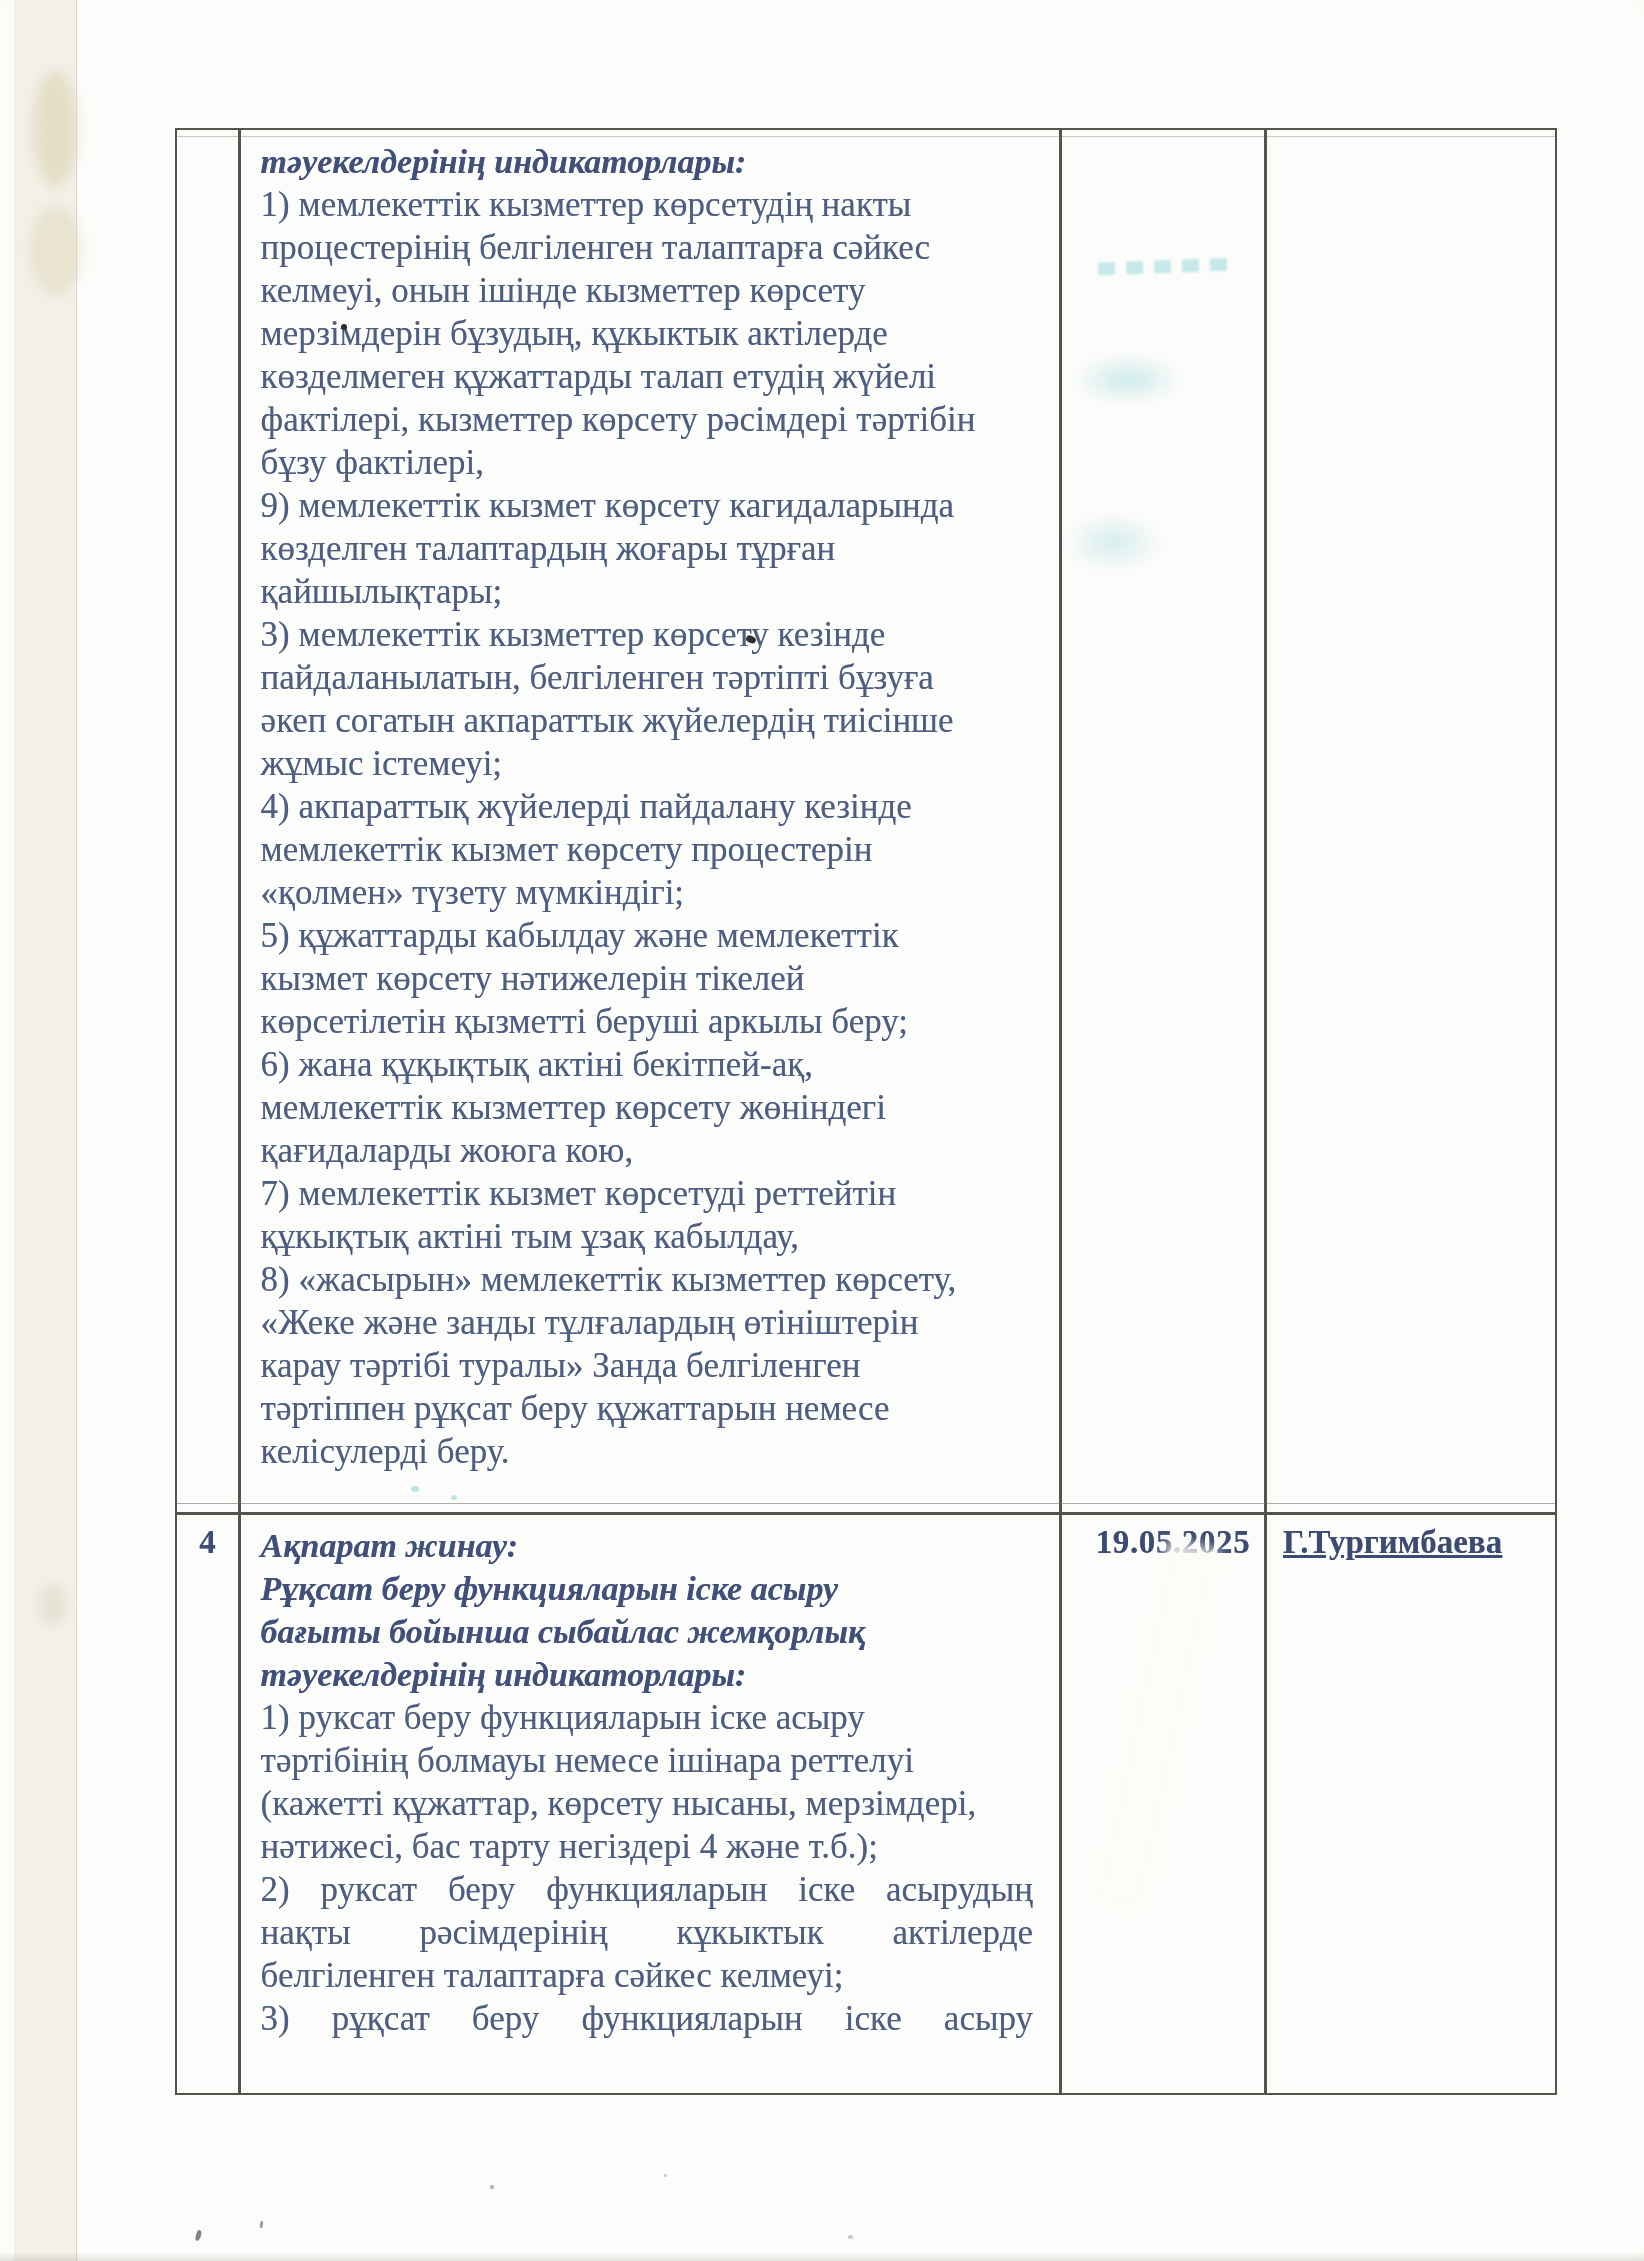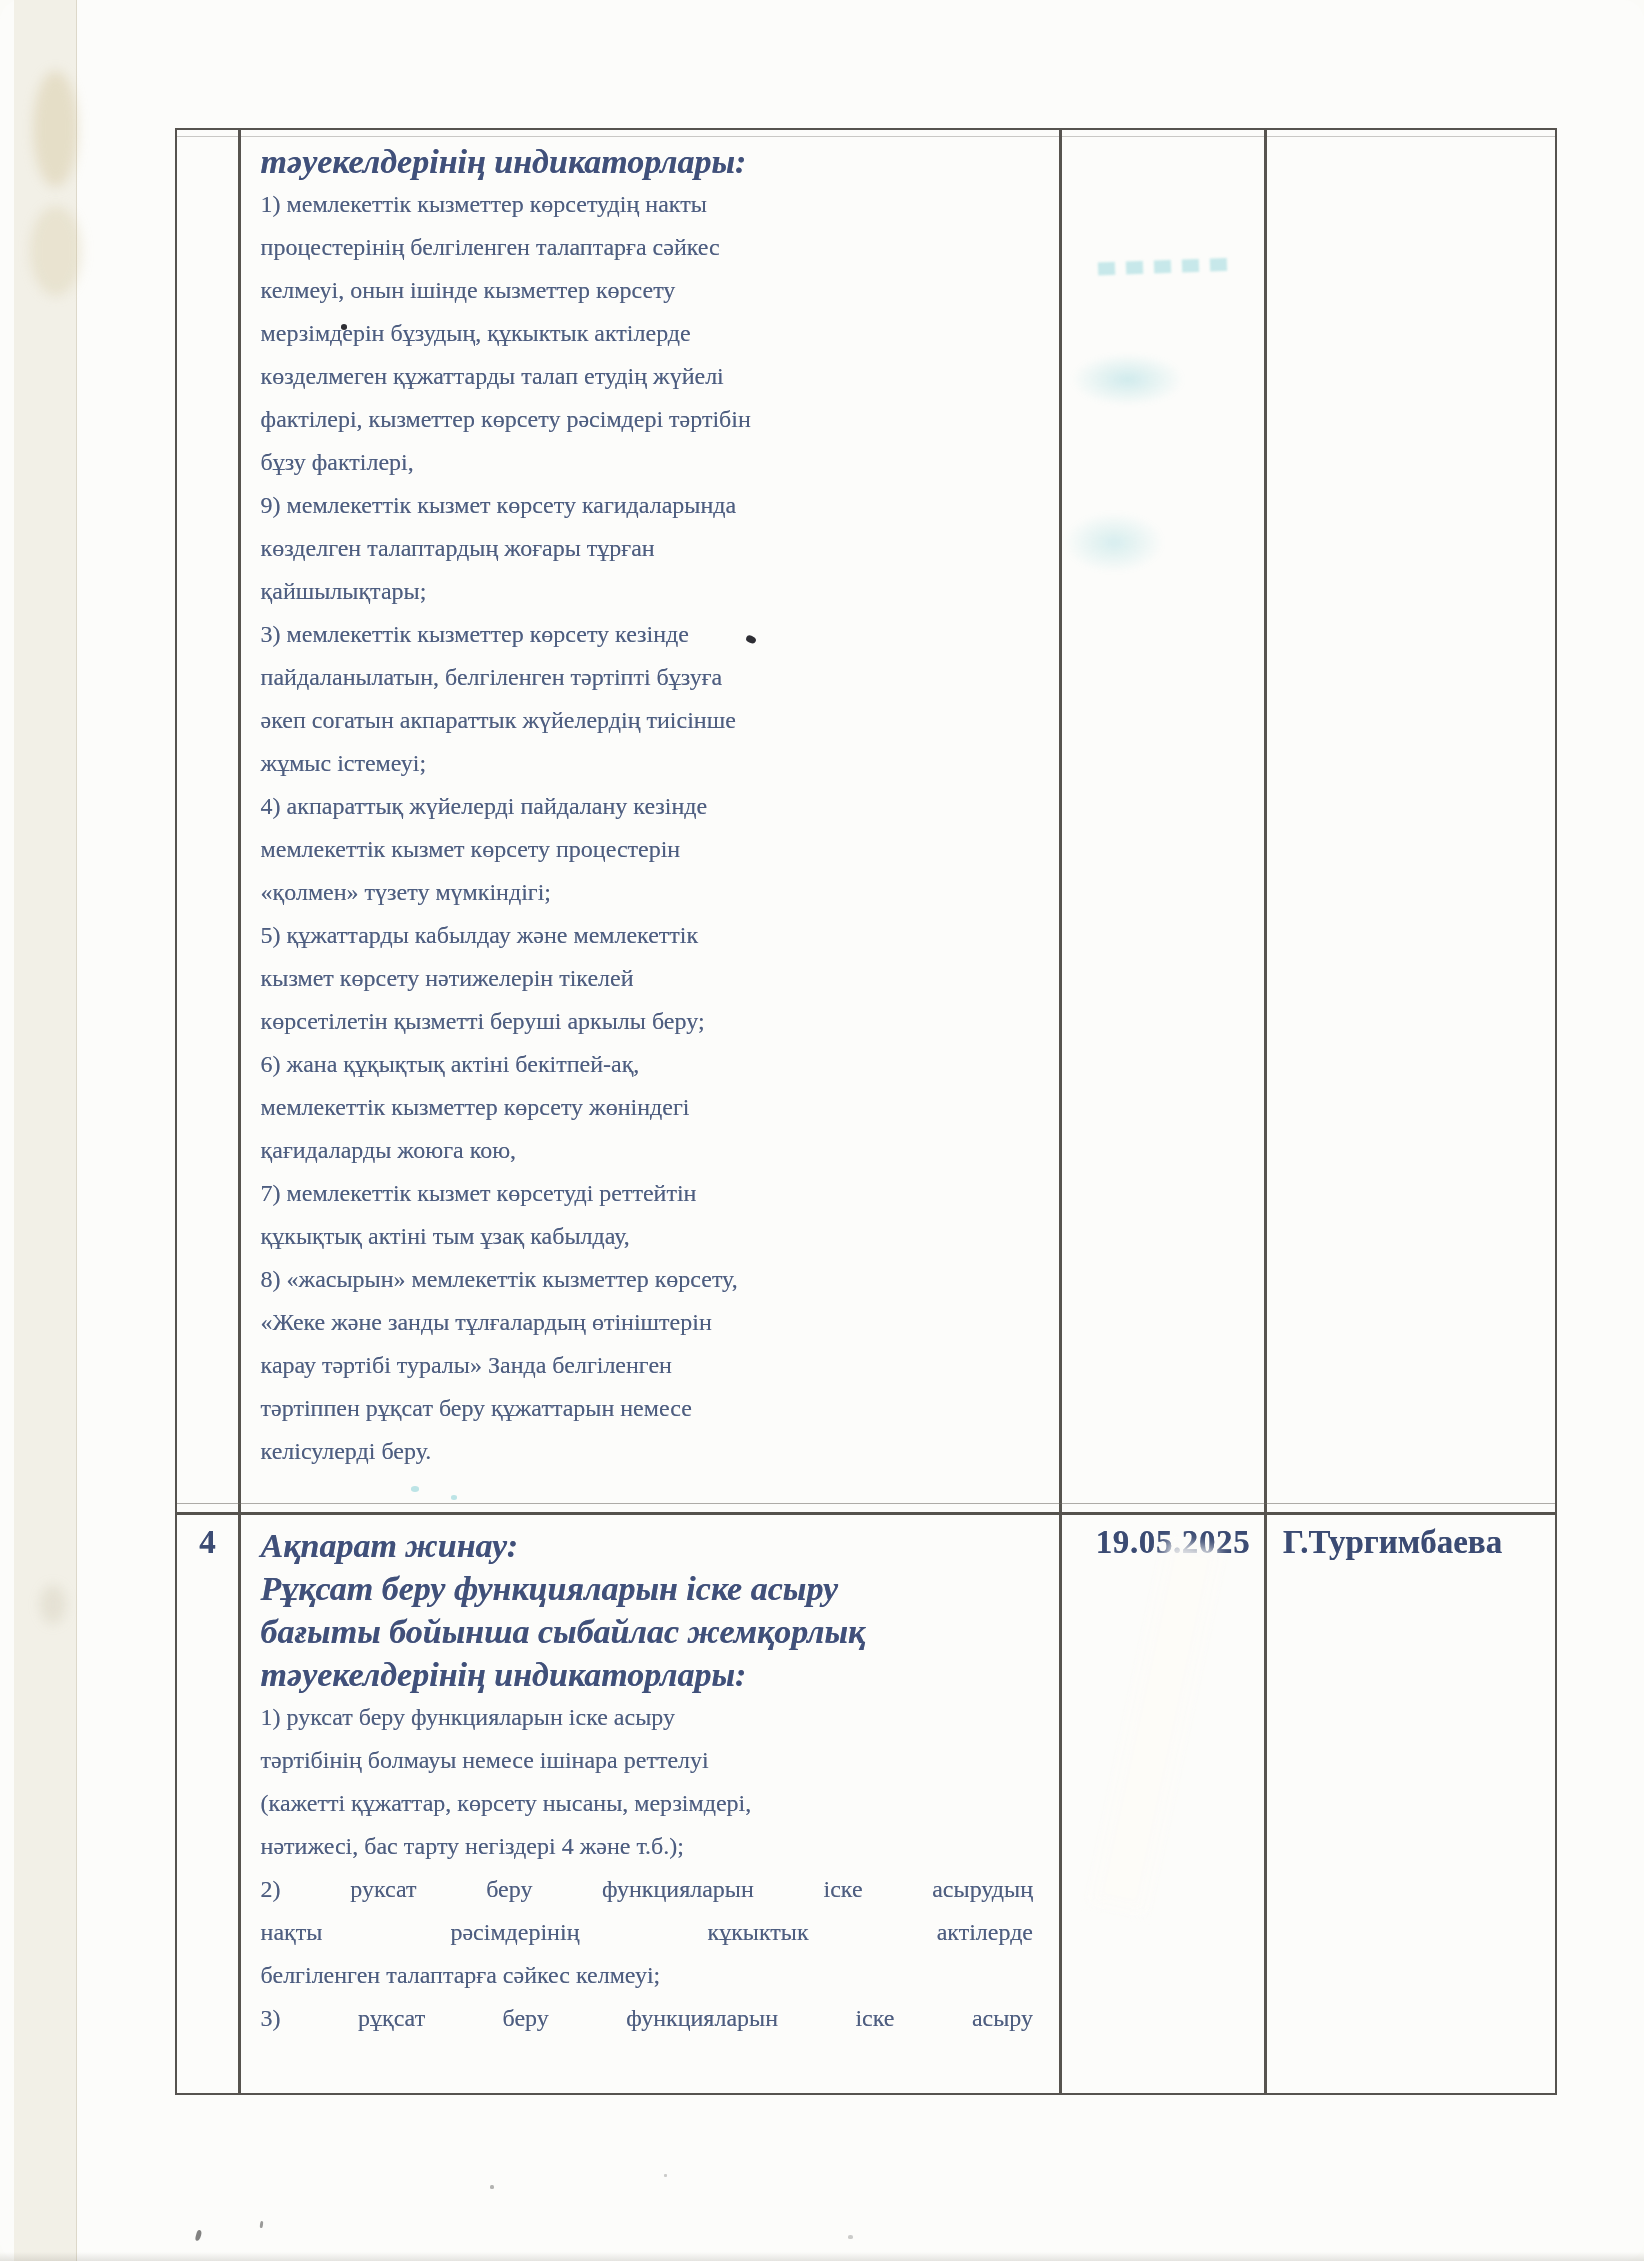--- a/index.html
+++ b/index.html
@@ -41,24 +41,24 @@
   .row.r1{top:0;height:1382px;}
   .row.r4{top:1384px;height:578px;}
 
   .cell{position:absolute;top:0;height:100%;box-sizing:border-box;}
   .cell.no{left:0;width:61px;padding-top:10.3px;text-align:center;
     font-size:33px;font-weight:bold;color:#3c4c74;}
   .cell.txt{left:63px;width:819px;padding:10.3px 26px 0 20.6px;}
   .cell.date{left:885px;width:202px;padding-top:10.3px;text-align:center;
     font-size:33px;font-weight:bold;color:#3b4b73;letter-spacing:0.6px;padding-left:20px;}
   .cell.exec{left:1089px;width:290px;padding:10.3px 5.2px 0 17px;
-    font-size:33px;font-weight:bold;color:#3b4b73;}
+    font-size:33px;font-weight:bold;color:#3b4b73;text-decoration:underline;}
 
   .line{
-    height:43px;line-height:43px;font-size:24px;color:#4e5e80;
+    height:43px;line-height:43px;font-size:35px;color:#4e5e80;
     white-space:nowrap;text-shadow:0 0 0.6px rgba(70,88,128,.55);
   }
   .line.h{
     font-weight:bold;font-style:italic;color:#40507a;font-size:34px;
     text-shadow:0 0 0.6px rgba(58,74,114,.6);
   }
   .line.j{white-space:normal;text-align:justify;text-align-last:justify;}
 
   
   .cell.no,.cell.date,.cell.exec{text-shadow:0 0 0.6px rgba(52,68,108,.6);}

